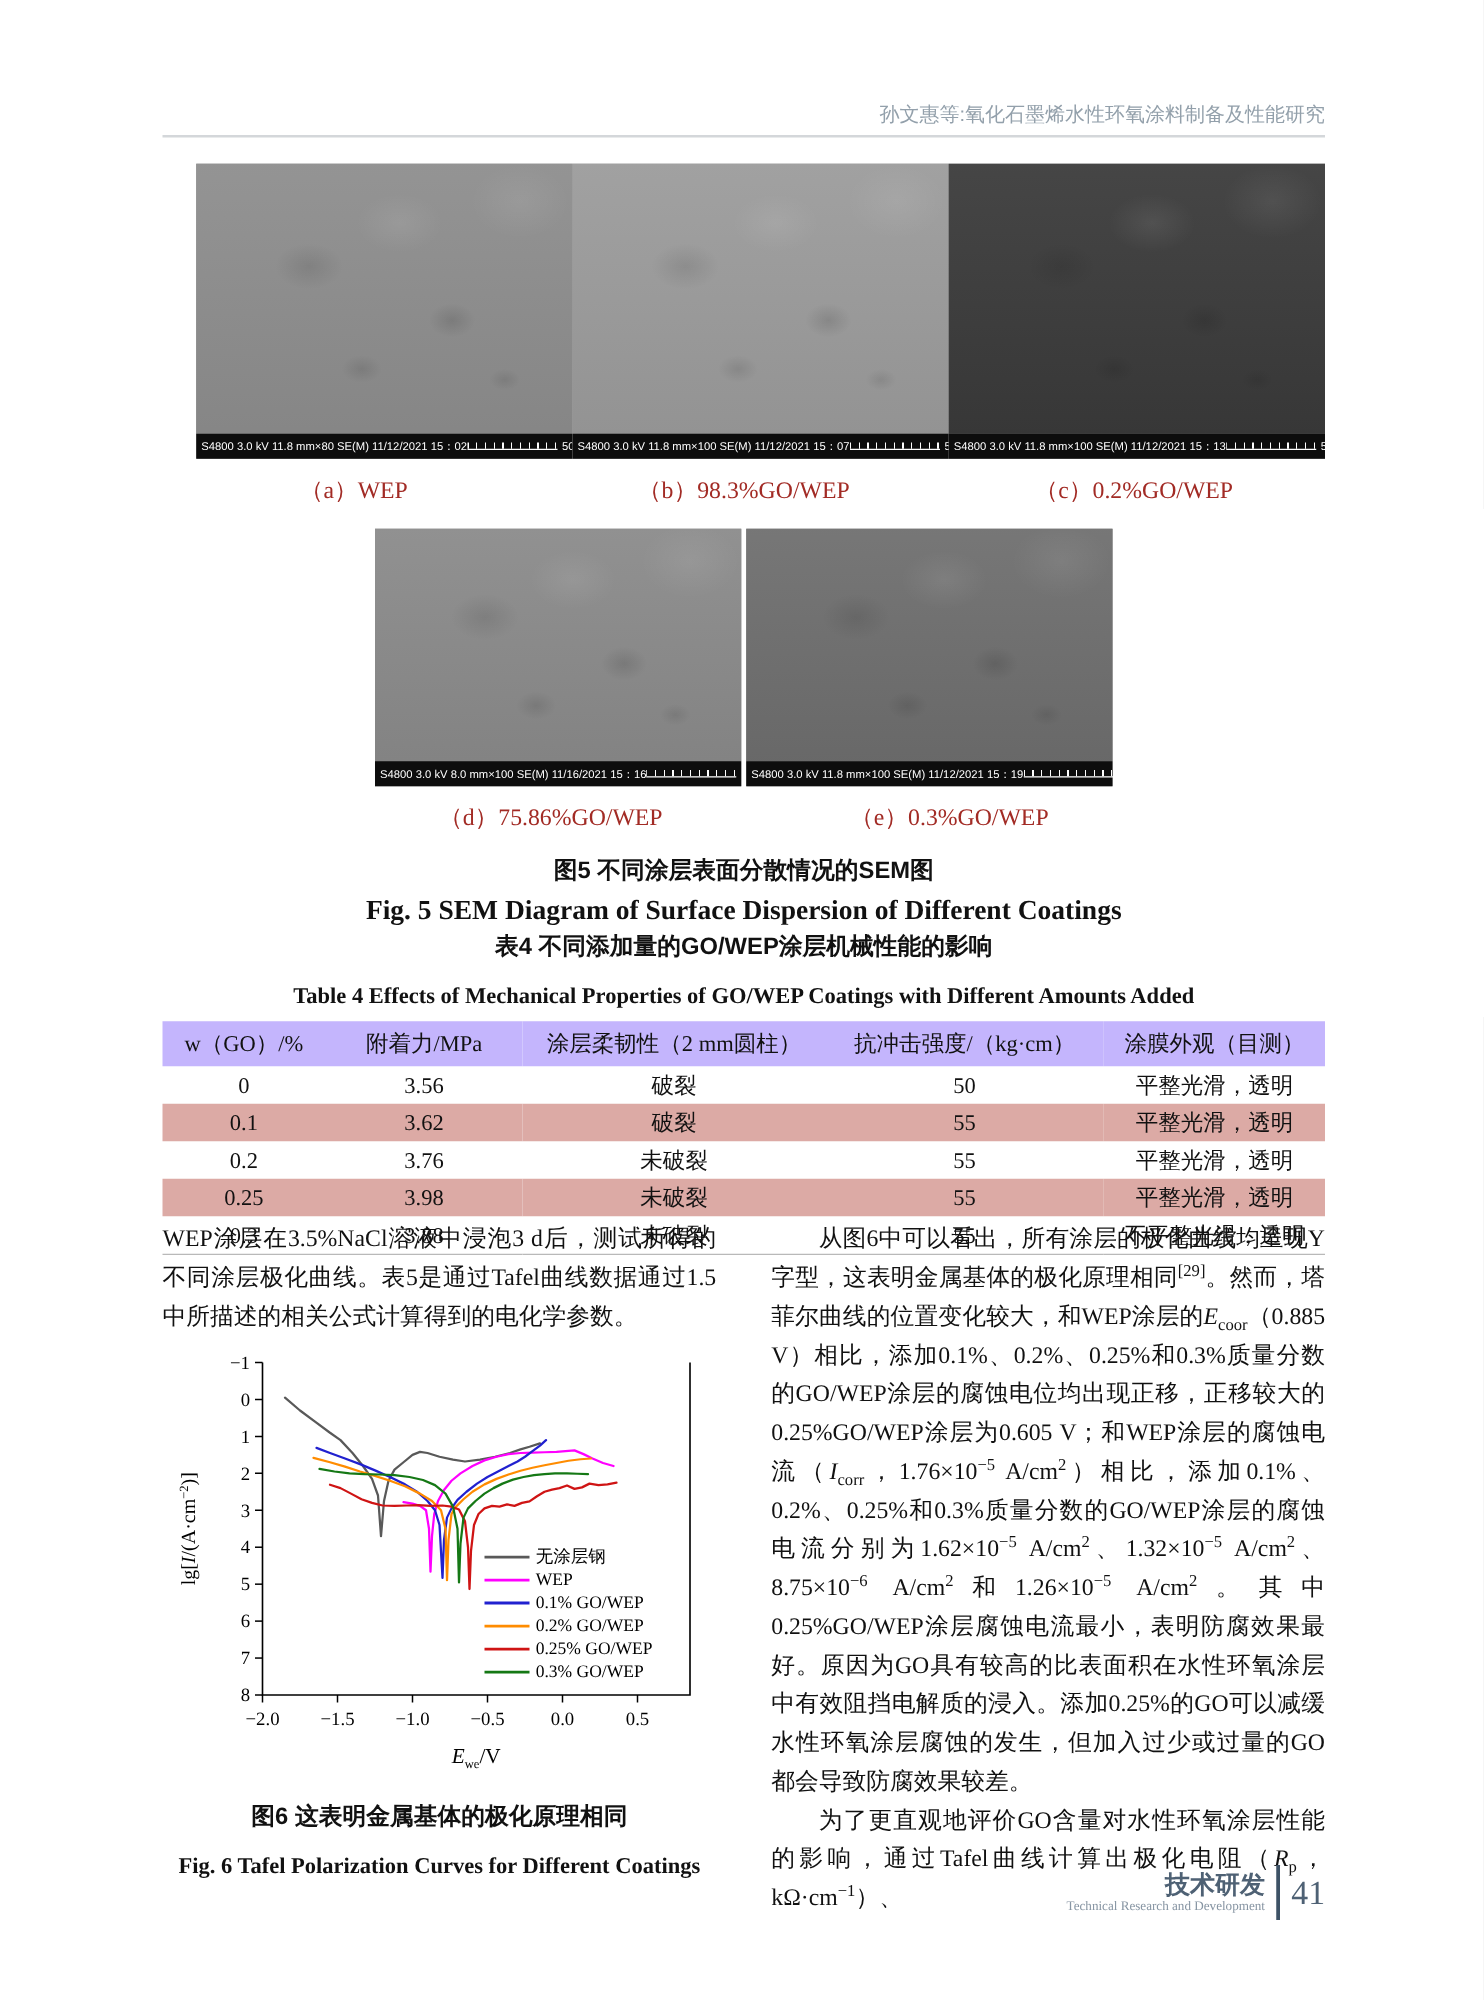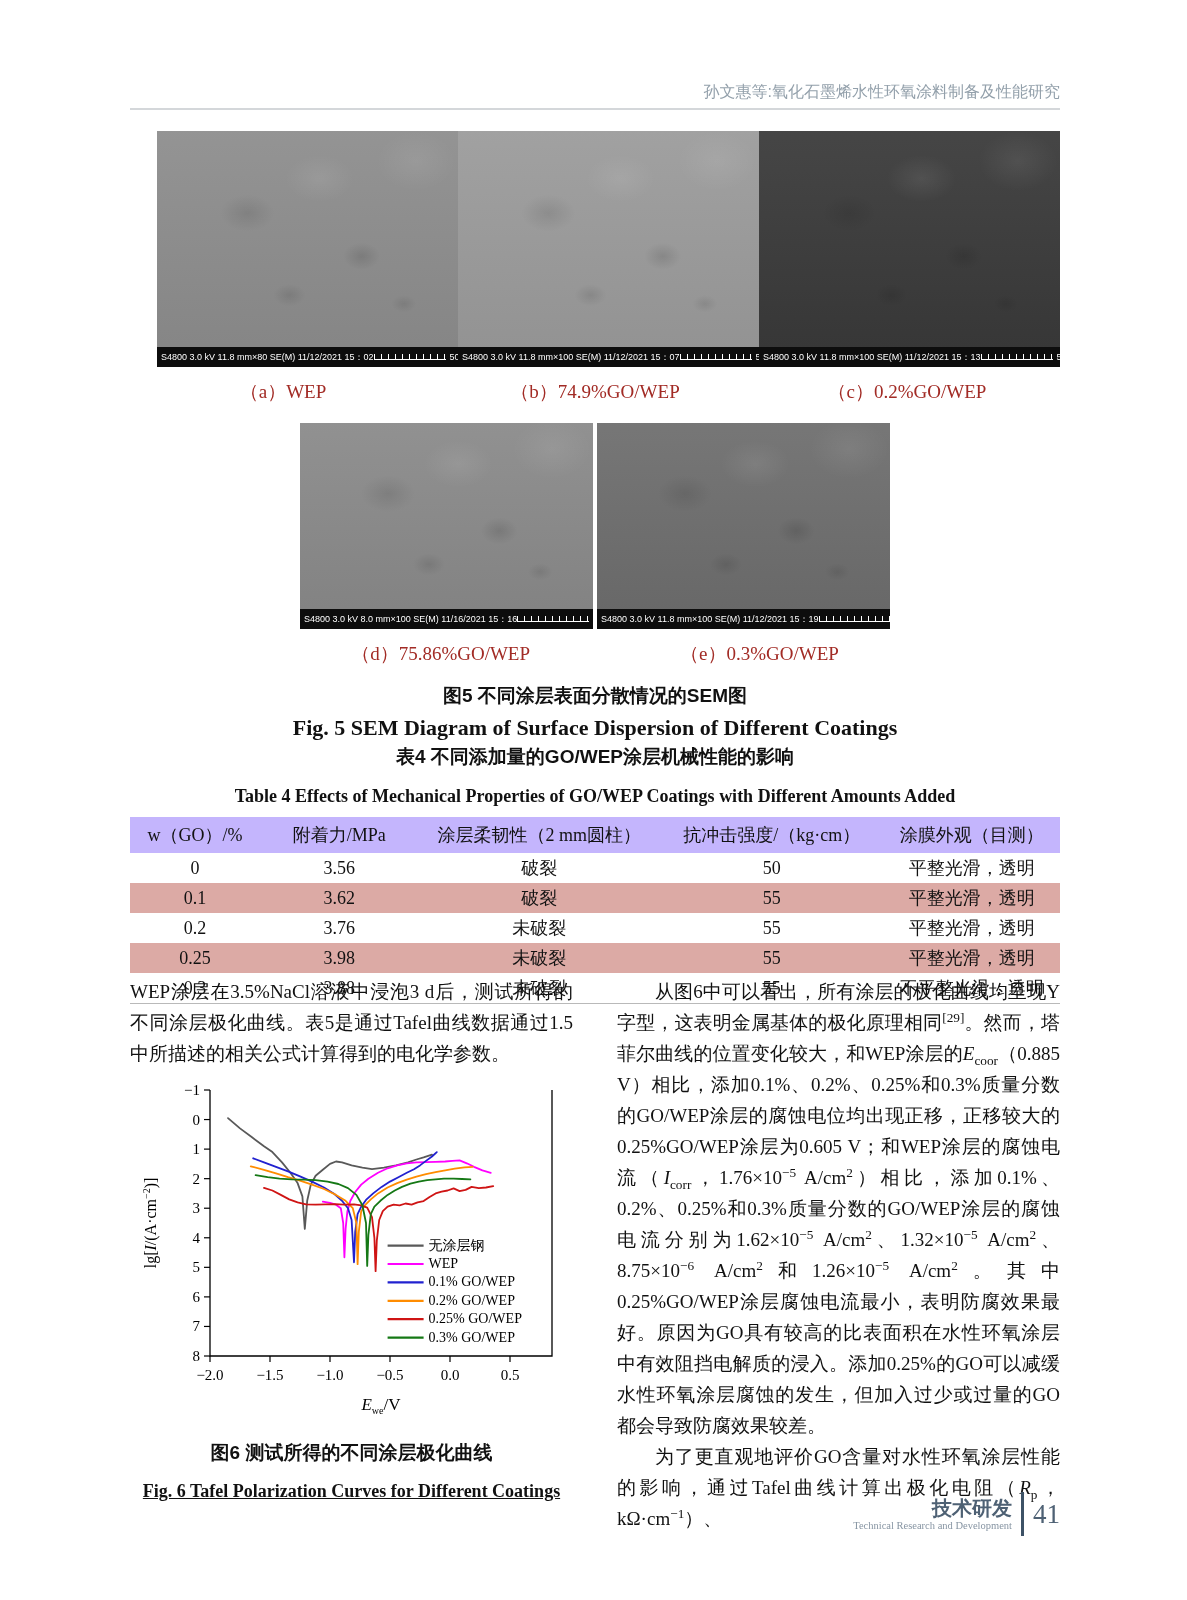--- a/index.html
+++ b/index.html
@@ -51,21 +51,21 @@
   table.t4 tr.alt td{background:#dcaaa5;}
   
   .cols{position:absolute;top:976px;left:130px;width:930px;display:flex;gap:44px;}
   .col{width:451px;font-size:19px;line-height:31px;text-align:justify;}
   .col p{margin:0;}
   .indent{text-indent:2em;}
   sub,sup{line-height:0;font-size:70%;}
   .chart-wrap{margin-top:9px;text-align:center;}
   .fig6-zh{text-align:center;font-size:19px;font-weight:bold;margin-top:8px;
            font-family:"Liberation Sans","DejaVu Sans",sans-serif;}
-  .fig6-en{text-align:center;font-size:18px;font-weight:bold;margin-top:8px;text-decoration:underline;}
+  .fig6-en{text-align:center;font-size:18px;font-weight:bold;margin-top:8px;}
   
   .footer{position:absolute;top:1492px;right:127px;display:flex;align-items:center;gap:9px;
           color:#4e6174;}
   .footer .zh{font-size:20px;font-weight:bold;text-align:right;
               font-family:"Liberation Sans","DejaVu Sans",sans-serif;line-height:22px;}
   .footer .en{font-size:10.5px;color:#8795a3;line-height:13px;}
   .footer .bar{width:3px;height:44px;background:#3d5266;}
   .footer .num{font-size:27px;}
 </style>
 </head>
@@ -104,21 +104,21 @@
           <span>S4800 3.0 kV 11.8 mm×100 SE(M) 11/12/2021 15：13</span>
           <span class="sem-scale">
               <span class="sem-ticks"></span>
               <span>500 μm</span>
             </span>
         </div>
       </div>
     </div>
     <div class="sem-label-row">
       <div class="sem-label">（a）WEP</div>
-      <div class="sem-label">（b）74.9%GO/WEP</div>
+      <div class="sem-label">（b）98.3%GO/WEP</div>
       <div class="sem-label">（c）0.2%GO/WEP</div>
     </div>
     <div class="sem-row2">
       <div class="sem sem-r2">
         <div class="sem-photo" style="background-color: rgb(138, 138, 138);"></div>
         <div class="sem-bar">
           <span>S4800 3.0 kV 8.0 mm×100 SE(M) 11/16/2021 15：16</span>
           <span class="sem-scale">
               <span class="sem-ticks"></span>
               <span>500 μm</span>
@@ -257,21 +257,21 @@
             <line x1="251.6" y1="204.40000000000003" x2="287.6" y2="204.40000000000003" stroke="#2121cf" stroke-width="2.2"></line>
             <text x="292.6" y="208.40000000000003" font-size="14" font-family="&quot;Liberation Serif&quot;,&quot;DejaVu Serif&quot;,serif" fill="#000">0.1% GO/WEP</text>
             <line x1="251.6" y1="222.8" x2="287.6" y2="222.8" stroke="#ff8c00" stroke-width="2.2"></line>
             <text x="292.6" y="226.8" font-size="14" font-family="&quot;Liberation Serif&quot;,&quot;DejaVu Serif&quot;,serif" fill="#000">0.2% GO/WEP</text>
             <line x1="251.6" y1="241.20000000000002" x2="287.6" y2="241.20000000000002" stroke="#cf1414" stroke-width="2.2"></line>
             <text x="292.6" y="245.20000000000002" font-size="14" font-family="&quot;Liberation Serif&quot;,&quot;DejaVu Serif&quot;,serif" fill="#000">0.25% GO/WEP</text>
             <line x1="251.6" y1="259.6" x2="287.6" y2="259.6" stroke="#157815" stroke-width="2.2"></line>
             <text x="292.6" y="263.6" font-size="14" font-family="&quot;Liberation Serif&quot;,&quot;DejaVu Serif&quot;,serif" fill="#000">0.3% GO/WEP</text>
           </svg>
       </div>
-      <div class="fig6-zh">图6  测试所得的不同涂层极化曲线</div>
+      <div class="fig6-zh">图6  这表明金属基体的极化原理相同</div>
       <div class="fig6-en">Fig. 6   Tafel Polarization Curves for Different Coatings</div>
     </div>
     <div class="col">
       <p class="indent"><span>从图6中可以看出，所有涂层的极化曲线均呈现Y字型，这表明金属基体的极化原理相同</span><sup>[29]</sup><span>。然而，塔菲尔曲线的位置变化较大，和WEP涂层的</span><span style="font-style: italic;">E</span><sub>coor</sub><span>（0.885 V）相比，添加0.1%、0.2%、0.25%和0.3%质量分数的GO/WEP涂层的腐蚀电位均出现正移，正移较大的0.25%GO/WEP涂层为0.605 V；和WEP涂层的腐蚀电流（</span><span style="font-style: italic;">I</span><sub>corr</sub><span>，1.76×10</span><sup>−5</sup><span> A/cm</span><sup>2</sup><span>）相比，添加0.1%、0.2%、0.25%和0.3%质量分数的GO/WEP涂层的腐蚀电流分别为1.62×10</span><sup>−5</sup><span> A/cm</span><sup>2</sup><span>、1.32×10</span><sup>−5</sup><span> A/cm</span><sup>2</sup><span>、8.75×10</span><sup>−6</sup><span> A/cm</span><sup>2</sup><span>和1.26×10</span><sup>−5</sup><span> A/cm</span><sup>2</sup><span>。其中0.25%GO/WEP涂层腐蚀电流最小，表明防腐效果最好。原因为GO具有较高的比表面积在水性环氧涂层中有效阻挡电解质的浸入。添加0.25%的GO可以减缓水性环氧涂层腐蚀的发生，但加入过少或过量的GO都会导致防腐效果较差。</span></p>
       <p class="indent"><span>为了更直观地评价GO含量对水性环氧涂层性能的影响，通过Tafel曲线计算出极化电阻（</span><span style="font-style: italic;">R</span><sub>p</sub><span>，kΩ·cm</span><sup>−1</sup><span>）、</span></p>
     </div>
   </div>
 
   <div class="footer">
     <div>

